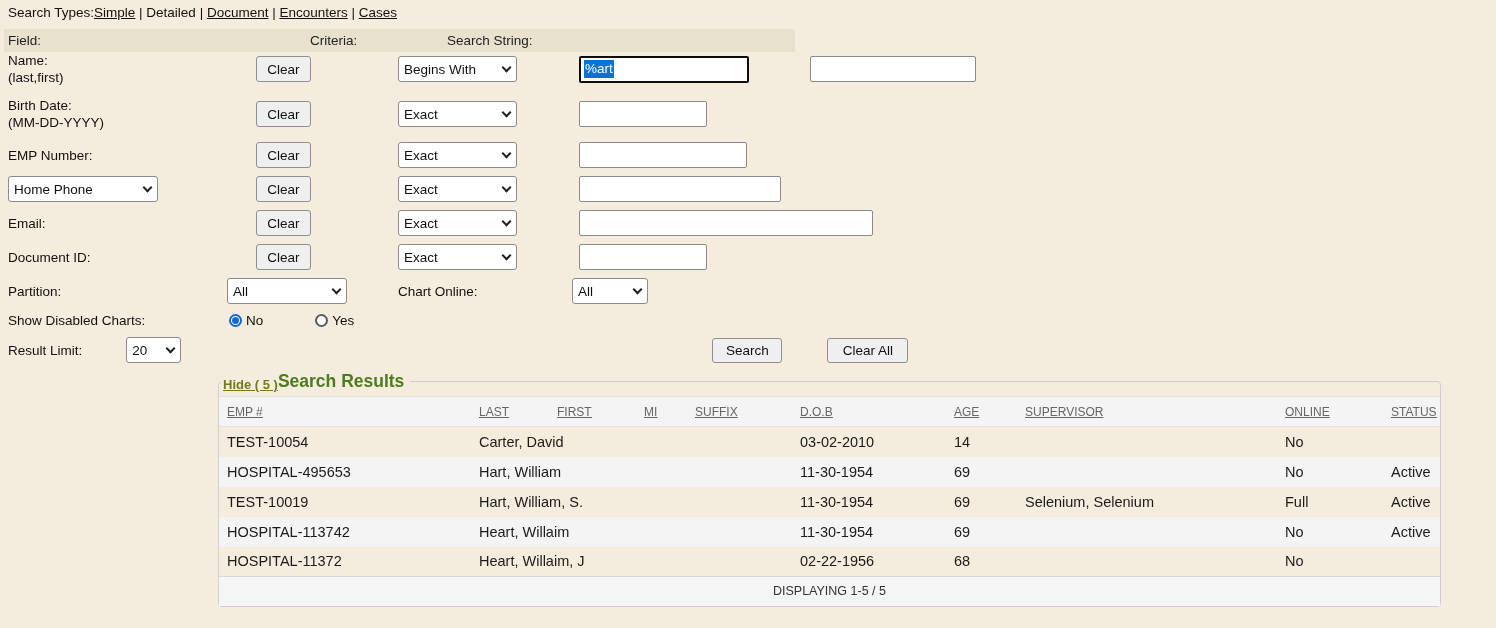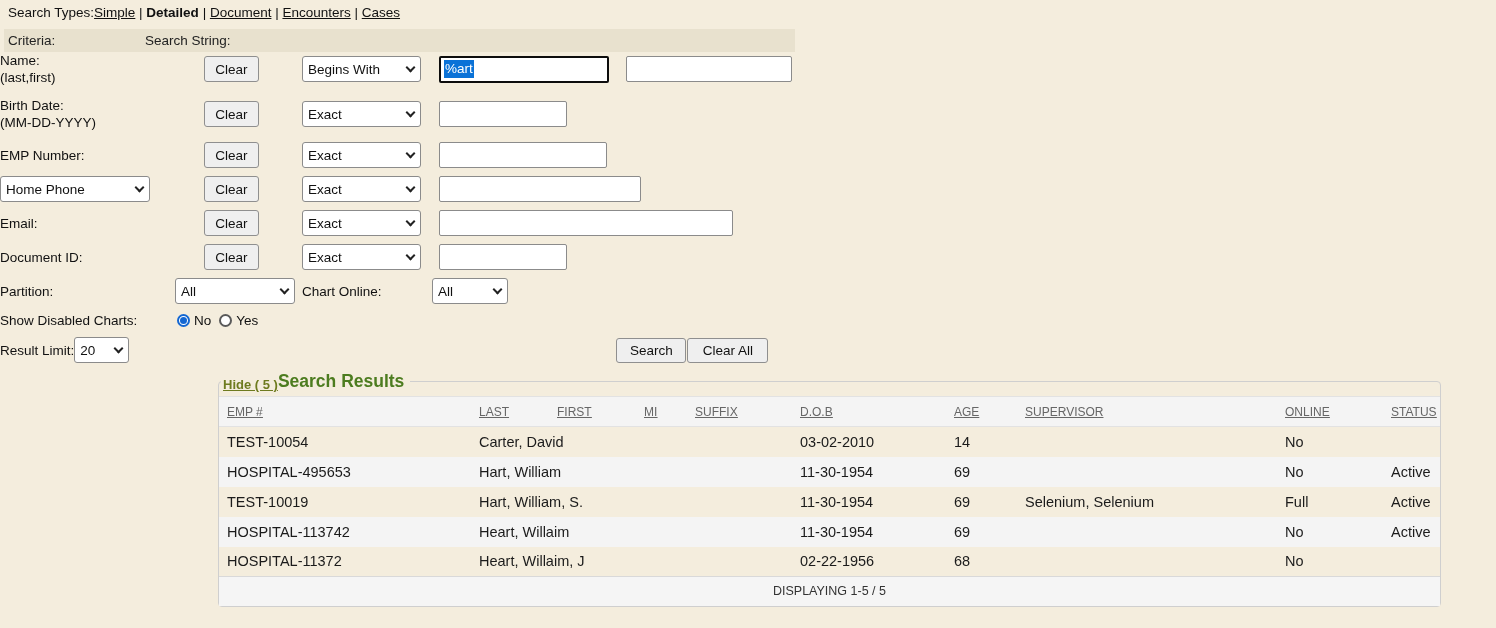--- a/index.html
+++ b/index.html
@@ -8,30 +8,30 @@
     width:1496px; height:628px; overflow:hidden;
     background:#f4eddd;
     font-family:"Liberation Sans", sans-serif;
     font-size:13.5px; color:#111;
   }
   a { color:#111; }
 
   
   .nav { padding:5px 0 0 8px; font-size:13.5px; }
   .nav-link { text-decoration:underline; cursor:pointer; }
-  .nav-link.active { font-weight:bold; text-decoration:none; }
+  .nav-link.active { font-weight:normal; text-decoration:none; }
   .sep { color:#111; }
 
   
   .band { margin:9px 0 0 4px; width:791px; background:#e8e1ce; display:flex; padding:4px 0 4px 4px; color:#222; }
   .band .b1 { width:302px; }
   .band .b2 { width:137px; }
 
   
-  .frow { display:flex; align-items:center; margin-bottom:8px; }
+  .frow { display:flex; align-items:center; padding-left:8px; margin-bottom:8px;gap:44px; }
   .frow.tall { margin-bottom:11px; }
   .frow:first-of-type { margin-top:6px; }
   .lbl { width:204px; line-height:17px; color:#111; }
   .lbl-partition { width:175px; }
   .lbl-chart { width:137px; padding-left:7px; }
   .lbl-disabled { width:177px; }
 
   .btn {
     background:#efefef; border:1px solid #8f8f8f; border-radius:3px;
     font-family:"Liberation Sans",sans-serif; font-size:13.5px; color:#111;
@@ -103,20 +103,21 @@
   }
 </style>
 </head>
 <body>
 
 <div class="nav">
   <span>Search Types:</span><span id="nav-tabs"><a class="nav-link">Simple</a><span class="sep"> | </span><a class="nav-link active">Detailed</a><span class="sep"> | </span><a class="nav-link">Document</a><span class="sep"> | </span><a class="nav-link">Encounters</a><span class="sep"> | </span><a class="nav-link">Cases</a></span>
 </div>
 
 <div class="band">
+  <span class="b1">Field:</span>
   <span class="b2">Criteria:</span>
   <span class="b3">Search String:</span>
 </div>
 
 <div class="frow tall">
   <div class="lbl">
     <div>Name:</div>
     <div>(last,first)</div>
   </div>
   <button class="btn clear">Clear</button>

